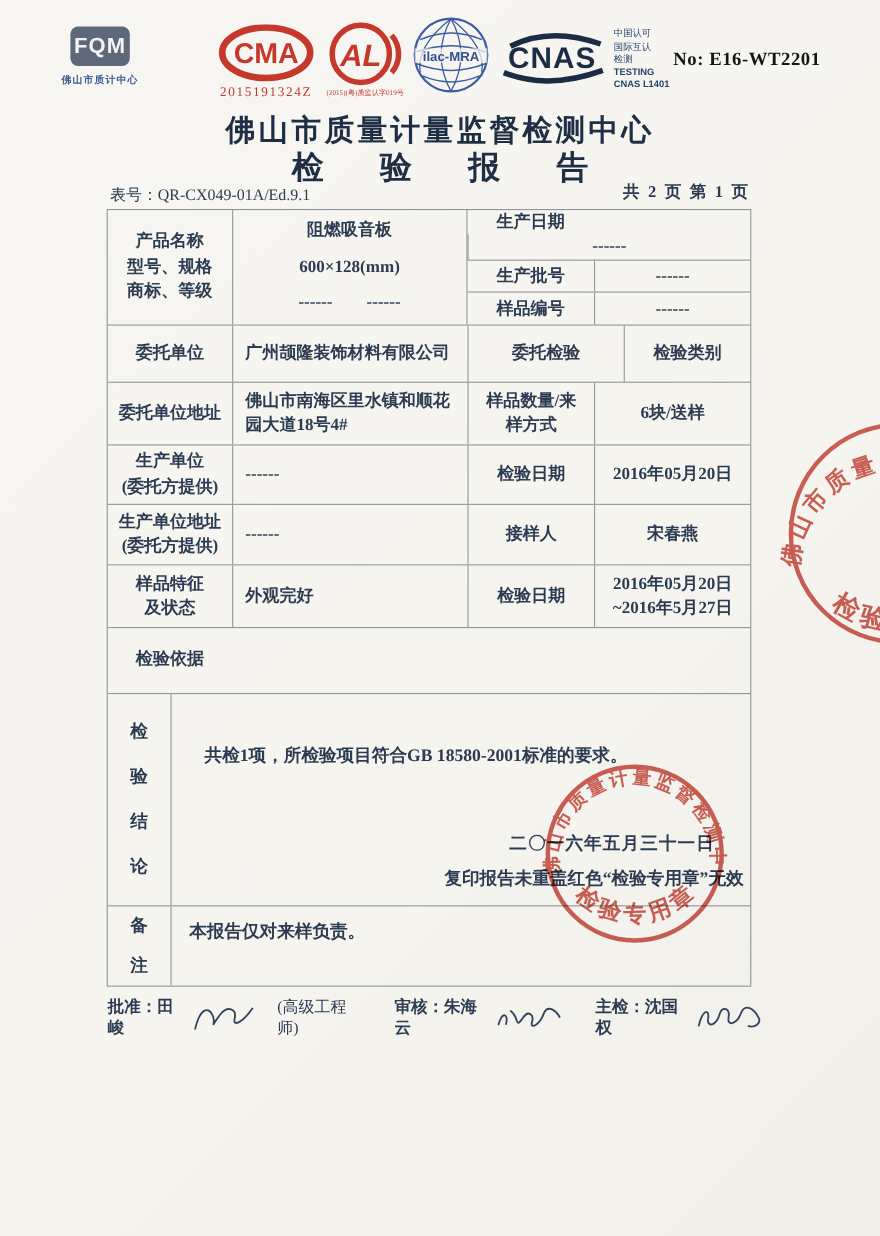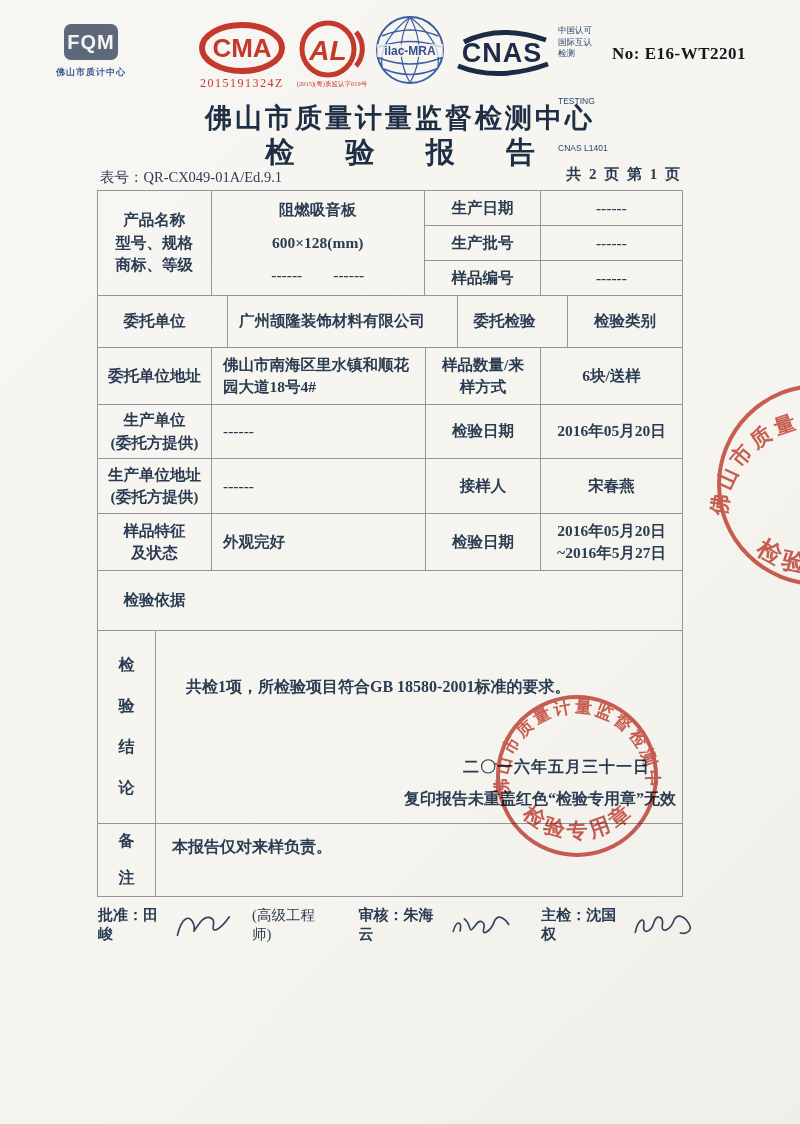--- a/index.html
+++ b/index.html
@@ -24,49 +24,49 @@
   .fqm-box span{color:#f4f4f4;font-family:"Liberation Sans",sans-serif;font-weight:bold;font-size:20px;letter-spacing:1px;}
   .fqm-caption{position:absolute;left:36px;top:66px;width:110px;text-align:center;
     font-size:9px;font-weight:bold;color:#3c5a92;letter-spacing:1px;}
   .logo{position:absolute;}
   .cma-num{position:absolute;left:190px;top:76px;width:104px;text-align:center;
     font-size:12px;color:var(--red);letter-spacing:1.5px;}
   .cal-num{position:absolute;left:284px;top:80px;width:96px;text-align:center;
     font-size:6.5px;color:var(--red);letter-spacing:0;}
   .cnas-caption{position:absolute;left:558px;top:25px;font-family:"Liberation Sans",sans-serif;
     font-size:8.5px;line-height:11.5px;color:#27456e;}
-  .cnas-caption .b{font-weight:normal;margin-top:36px;}
+  .cnas-caption .b{font-weight:bold;}
   .report-no{position:absolute;left:612px;top:44px;font-size:17px;font-weight:bold;color:#15161a;letter-spacing:.5px;}
   
   .org-title{position:absolute;left:0;top:100px;width:800px;text-align:center;
     font-size:27px;font-weight:bold;color:var(--ink-dark);letter-spacing:3px;}
   .doc-title{position:absolute;left:0;top:133px;width:800px;text-align:center;
     font-size:29px;font-weight:bold;color:var(--ink-dark);letter-spacing:22px;text-indent:22px;}
   
   .form-no{position:absolute;left:100px;top:168px;font-size:14.5px;color:var(--ink);}
   .page-no{position:absolute;right:118px;top:165px;font-size:15px;font-weight:bold;color:var(--ink);letter-spacing:2px;}
   
   .tbl{position:absolute;left:97px;top:190px;width:586px;border:1px solid var(--line);background:transparent;}
   .row{display:flex;border-top:1px solid var(--line);}
   .row:first-child{border-top:none;}
   .cell{display:flex;flex-direction:column;align-items:center;justify-content:center;
     text-align:center;font-size:15.5px;font-weight:bold;line-height:1.45;}
   .c1{width:113px;}
   .c2{width:214px;border-left:1px solid var(--line);}
   .c34{width:259px;border-left:1px solid var(--line);display:flex;flex-direction:column;}
   .subrow{flex:1;display:flex;border-top:1px solid var(--line);}
-  .subrow:first-child{border-top:none;}
+  .subrow:first-child{border-top:none;flex-direction:column;}
   .c3{width:115px;}
   .c4{flex:1;border-left:1px solid var(--line);}
   .rc3{width:115px;border-left:1px solid var(--line);}
   .rc4{flex:1;border-left:1px solid var(--line);}
   .left{align-items:flex-start;text-align:left;padding-left:11px;padding-right:5px;}
   .r1{height:104px;}
   .r1 .c2 div{line-height:2.1;}
-  .r2{height:52px;gap:16px;}
+  .r2{height:52px;}
   .r3{height:57px;}
   .r4{height:54px;}
   .r5{height:55px;}
   .r6{height:57px;}
   .r7{height:60px;}
   .r8{height:193px;}
   .r9{height:73px;}
   .merge{flex:1;border-left:1px solid var(--line);}
   .vlabel{width:57px;display:flex;flex-direction:column;align-items:center;justify-content:space-between;
     padding:24px 0;font-size:16px;font-weight:bold;}

